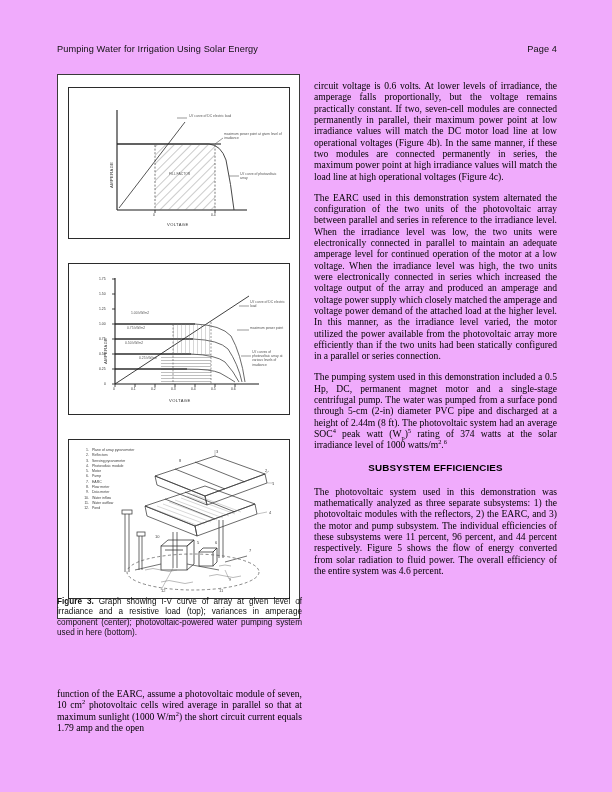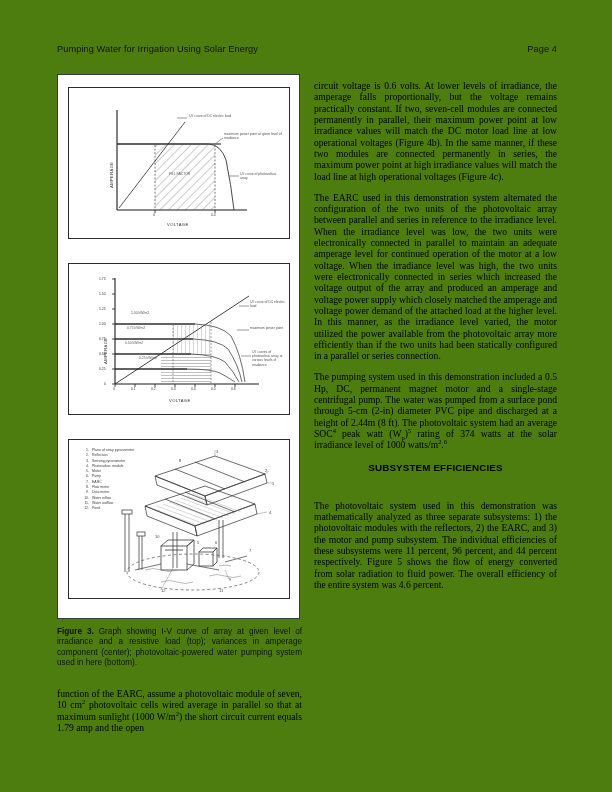--- a/index.html
+++ b/index.html
@@ -4,21 +4,21 @@
 <style>
   html, body {
     margin: 0;
     padding: 0;
     background: #ffffff;
   }
   .page {
     position: relative;
     width: 612px;
     height: 792px;
-    background: #4d7c0f;
+    background: #f0abfc;
     font-family: "Liberation Serif", serif;
     color: #000000;
     overflow: hidden;
   }
 
   
   .runhead {
     position: absolute;
     left: 57px;
     top: 44px;
@@ -47,21 +47,21 @@
     text-justify: inter-word;
     hyphens: none;
   }
   p.body.last { margin-bottom: 0; }
 
   h2.section {
     font-family: "Liberation Sans", sans-serif;
     font-size: 9.8px;
     font-weight: bold;
     text-align: center;
-    margin: 11px 0 27px 0;
+    margin: 11px 0 13px 0;
     letter-spacing: 0.15px;
   }
 
   sup { font-size: 6.4px; vertical-align: super; line-height: 0; }
   sub { font-size: 6.4px; vertical-align: sub; line-height: 0; }
 
   
   .figure-box {
     position: absolute;
     left: 57px;
@@ -130,21 +130,21 @@
     line-height: 5.3px;
     color: #3d3d3d;
   }
   .legend-list div { white-space: nowrap; }
   .legend-list .num { display: inline-block; width: 8px; text-align: right; margin-right: 3px; }
 
   
   .caption {
     position: absolute;
     left: 57px;
-    top: 627px;
+    top: 597px;
     width: 245px;
     font-family: "Liberation Sans", sans-serif;
     font-size: 8.2px;
     line-height: 10.4px;
     text-align: justify;
     color: #111;
   }
   .caption b { font-weight: bold; }
 
   .col-left-bottom {

